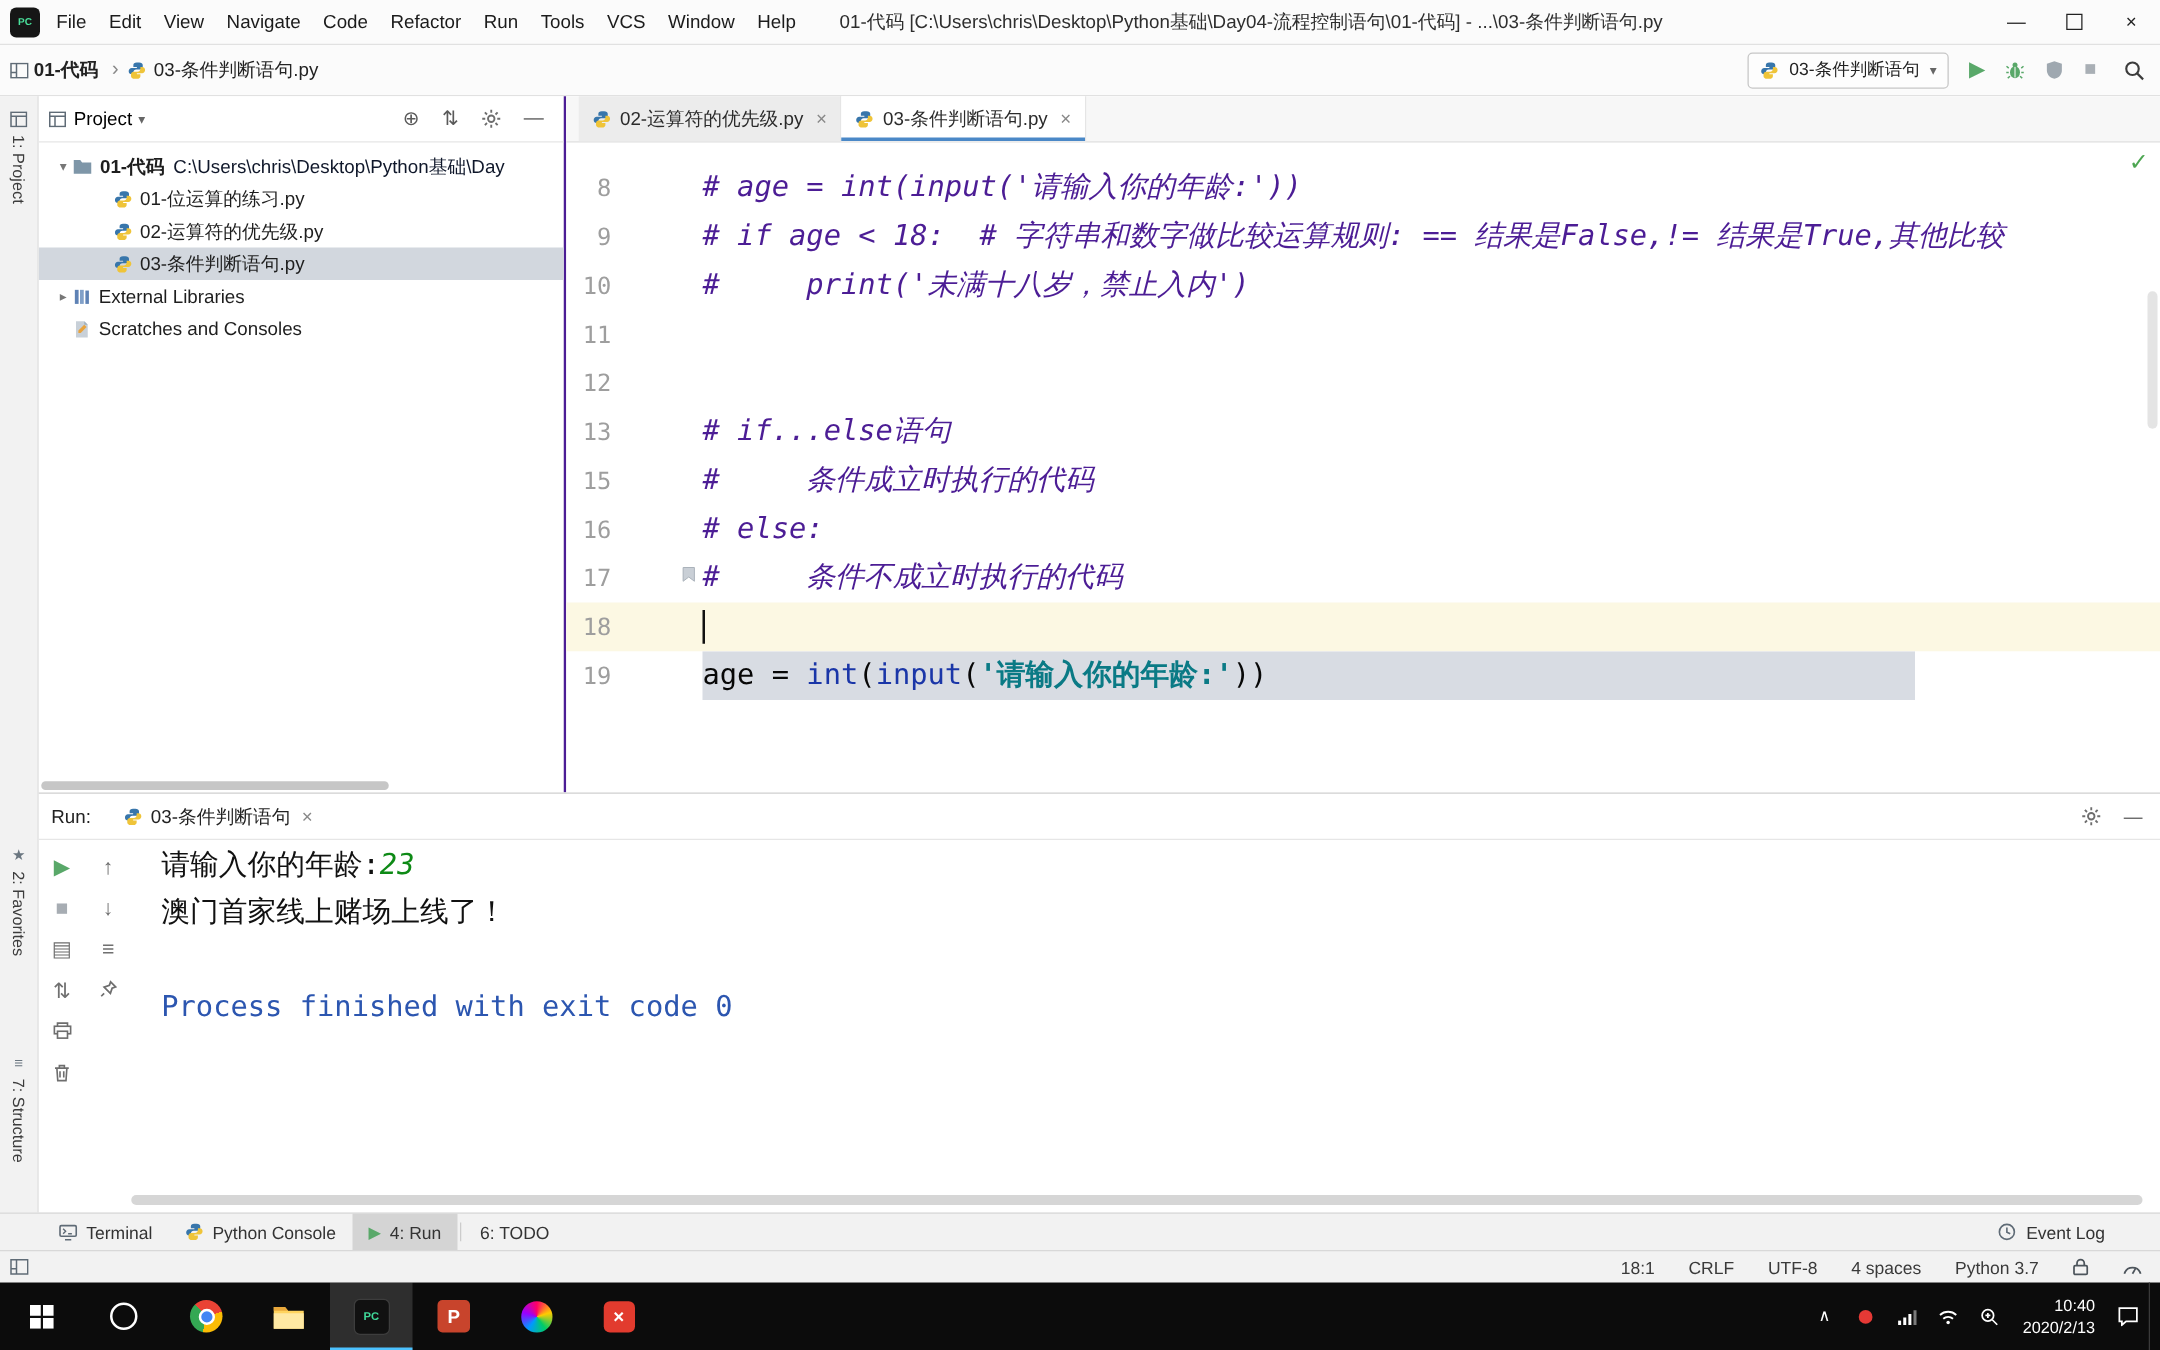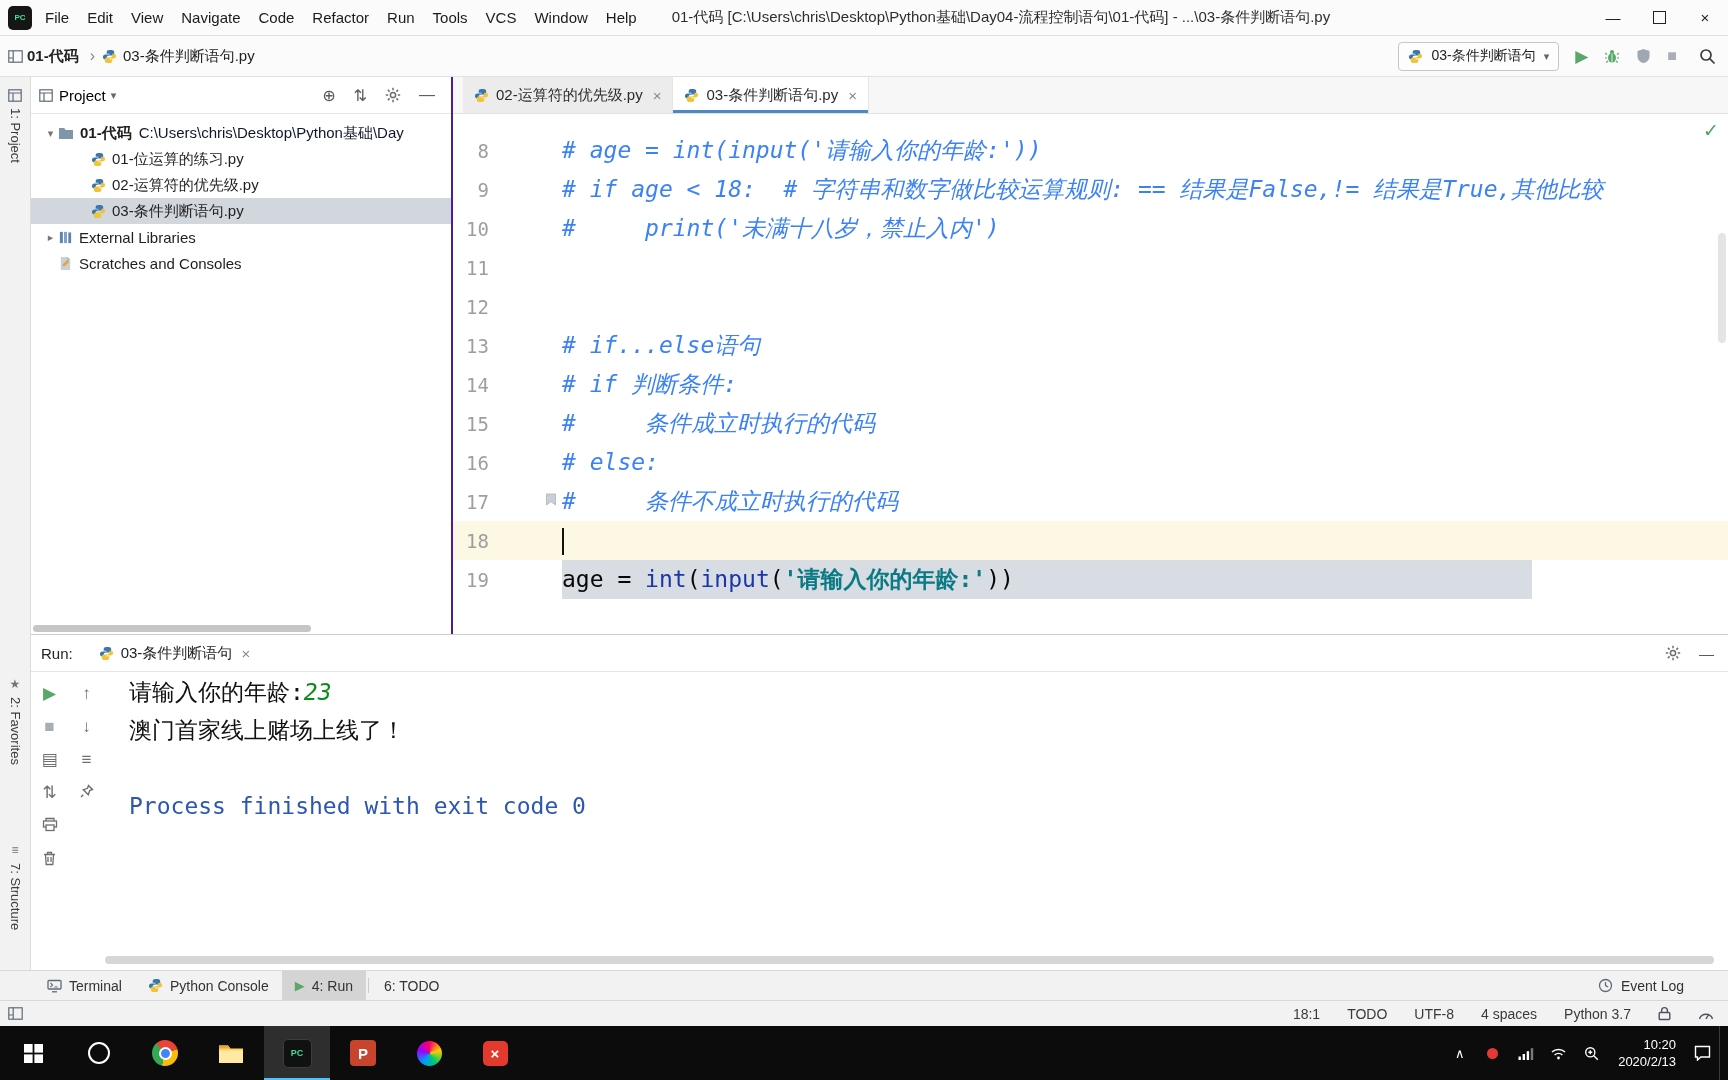--- a/index.html
+++ b/index.html
@@ -68,21 +68,21 @@
   .tab{display:flex;align-items:center;gap:7px;padding:0 11px;font-size:15px;color:#2b2b2b;
     border-right:1px solid #E5E5E5;background:#ECECEC;}
   .tab.active{background:#fff;box-shadow:inset 0 -3px 0 #4A88C7;}
   .tab-close{color:#888;margin-left:3px;font-size:15px;}
   .lines-wrap{position:absolute;top:36px;left:0;right:0;bottom:0;overflow:hidden;padding-top:18px;}
   .line{height:39px;display:flex;align-items:center;position:relative;}
   .caret-line{background:#FCF8E3;}
   .gutter{width:82px;flex:none;text-align:right;padding-right:46px;box-sizing:border-box;
     font:19px "DejaVu Sans Mono",monospace;color:#9E9E9E;}
   .code{flex:1;font:23px/39px "DejaVu Sans Mono",monospace;white-space:pre;overflow:hidden;padding-left:27px;}
-  .tok-comment{color:#3b82f6;font-style:italic;}
+  .tok-comment{color:#4c1d95;font-style:italic;}
   .tok-plain{color:#070707;}
   .tok-builtin{color:#1A36A8;}
   .tok-string{color:#0A7A85;font-weight:bold;}
   .sel-span{background:#D8DCE3;display:inline-block;min-width:970px;}
   .caret-bar{display:inline-block;width:2px;height:27px;background:#111;vertical-align:middle;}
   .gutter-icon{position:absolute;left:92px;top:10px;}
   .editor-check{position:absolute;top:6px;right:9px;color:#4DA652;font-size:19px;font-weight:bold;}
   .editor-vscroll{position:absolute;right:2px;top:120px;width:8px;height:110px;background:#E4E4E4;border-radius:4px;}
 
   
@@ -379,24 +379,20 @@
         </div>
         <div class="line">
           <span class="gutter">12</span>
           <div class="code"></div>
         </div>
         <div class="line">
           <span class="gutter">13</span>
           <div class="code"><span class="tok-comment"># if...else语句</span></div>
         </div>
         <div class="line">
-          <span class="gutter">14</span>
-          <div class="code"><span class="tok-comment"># if 判断条件:</span></div>
-        </div>
-        <div class="line">
           <span class="gutter">15</span>
           <div class="code"><span class="tok-comment">#     条件成立时执行的代码</span></div>
         </div>
         <div class="line">
           <span class="gutter">16</span>
           <div class="code"><span class="tok-comment"># else:</span></div>
         </div>
         <div class="line">
           <span class="gutter">17</span>
           <span class="gutter-icon"><svg width="12" height="13" viewBox="0 0 12 13">
@@ -521,21 +517,21 @@
 
   <div class="sbar">
     <span class="i">
         <svg width="15" height="13" viewBox="0 0 15 13">
           <rect x="0.8" y="0.8" width="13.4" height="11.4" fill="none" stroke="#5f6b76" stroke-width="1.2"></rect>
           <path d="M5.2 0.8v11.4M0.8 8h4.4" stroke="#5f6b76" stroke-width="1.2"></path>
         </svg>
       </span>
     <div class="sbar-right" id="sbar-right">
         <span class="sbar-item">18:1</span>
-        <span class="sbar-item">TODO</span>
+        <span class="sbar-item">CRLF</span>
         <span class="sbar-item">UTF-8</span>
         <span class="sbar-item">4 spaces</span>
         <span class="sbar-item">Python 3.7</span>
         <span class="i icon-lock">
           <svg width="13" height="15" viewBox="0 0 13 15">
             <rect x="1.2" y="6.5" width="10.6" height="7" rx="1" fill="none" stroke="#4d555c" stroke-width="1.4"></rect>
             <path d="M3.6 6.5v-2a2.9 2.9 0 0 1 5.8 0v2" fill="none" stroke="#4d555c" stroke-width="1.4"></path>
           </svg>
         </span>
         <span class="i icon-gauge">
@@ -618,21 +614,21 @@
         </div>
       <div class="tray-tile">
           <span class="i">
             <svg width="15" height="15" viewBox="0 0 15 15">
               <circle cx="6.3" cy="6.3" r="4.6" fill="none" stroke="#fff" stroke-width="1.4"></circle>
               <path d="M9.8 9.8l4 4M4.3 6.3h4M6.3 4.3v4" stroke="#fff" stroke-width="1.4"></path>
             </svg>
           </span>
         </div>
       <div class="clock">
-        <span>10:20</span>
+        <span>10:40</span>
         <span>2020/2/13</span>
       </div>
       <div class="tray-tile">
           <span class="i">
             <svg width="17" height="16" viewBox="0 0 17 16">
               <path d="M1.5 1.5h14V12H6.9L3.5 15v-3h-2z" fill="none" stroke="#fff" stroke-width="1.4"></path>
             </svg>
           </span>
         </div>
       <div class="edge"></div>

